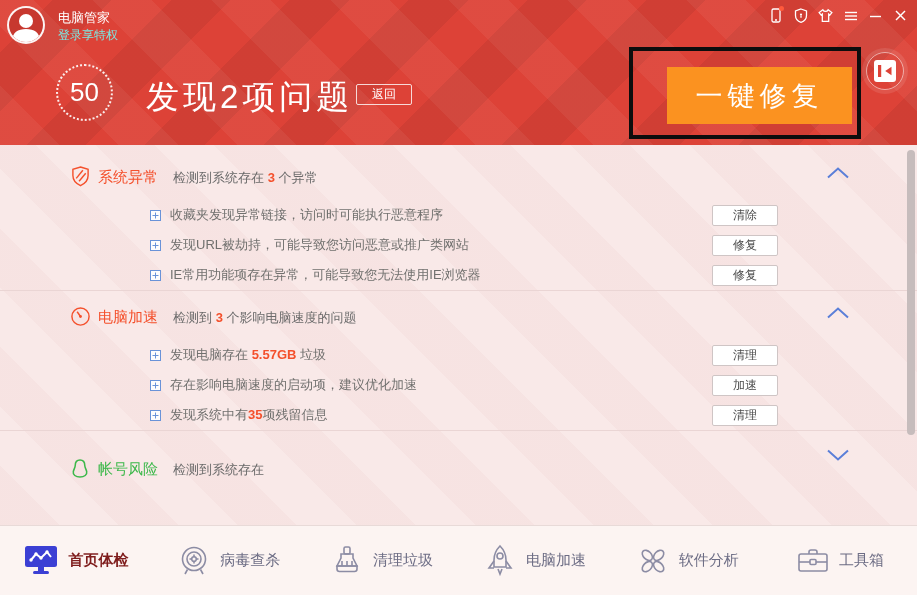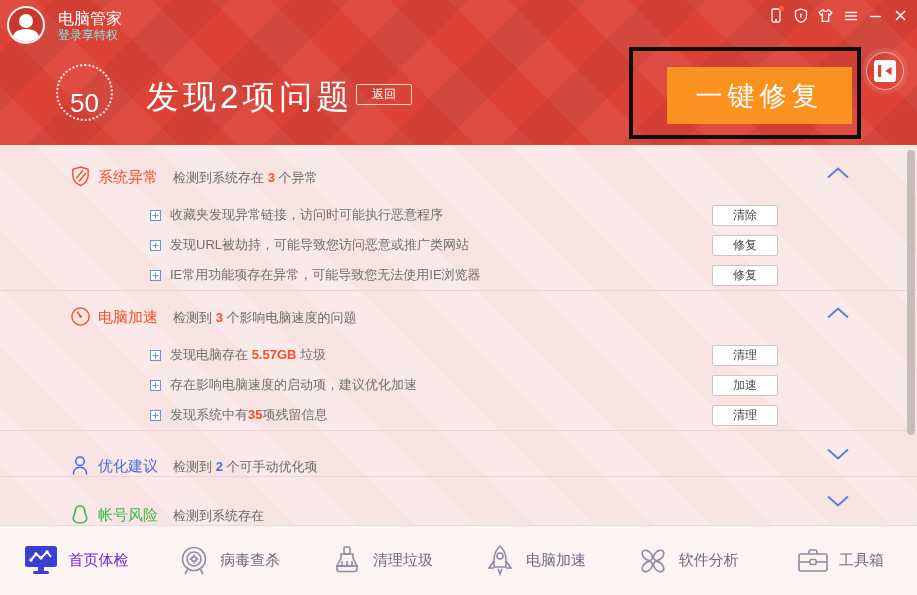--- a/index.html
+++ b/index.html
@@ -9,31 +9,31 @@
 
   
   .header { position:relative; width:100%; height:145px;
     background:
       repeating-linear-gradient(45deg, rgba(255,255,255,0.05) 0 42px, rgba(255,255,255,0) 42px 84px),
       repeating-linear-gradient(-45deg, rgba(0,0,0,0.06) 0 42px, rgba(0,0,0,0) 42px 84px),
       #dd4237; }
   .avatar { position:absolute; left:7px; top:6px; width:38px; height:38px;
     border-radius:50%; border:2px solid rgba(255,255,255,0.95); background:#c7382f;
     overflow:hidden; }
-  .app-title { position:absolute; left:58px; top:9px; font-size:16px; color:#fff; }
+  .app-title { position:absolute; left:58px; top:9px; font-size:13px; color:#fff; }
   .login-link { position:absolute; left:58px; top:27px; font-size:12px; color:#7de8e2; cursor:pointer; }
   .win-icons { position:absolute; right:8px; top:7px; display:flex; align-items:center; gap:8px; }
   .win-icons .wi { position:relative; width:17px; height:17px; display:flex;
     align-items:center; justify-content:center; cursor:pointer; }
   .badge-dot { position:absolute; right:0; top:-1px; width:5px; height:5px;
     border-radius:50%; background:#ff5a3c; }
 
   .score-circle { position:absolute; left:56px; top:64px; width:57px; height:57px;
     border:2px dotted rgba(255,255,255,0.9); border-radius:50%;
-    display:flex; align-items:flex-end; justify-content:center;
+    display:flex; align-items:center; justify-content:center;
     color:#fff; font-size:26px; }
   .headline { position:absolute; left:146px; top:75px; font-size:33px;
     letter-spacing:4px; color:#fff; font-weight:400;text-align:center; }
   .back-btn { position:absolute; left:356px; top:84px; width:56px; height:21px;
     border:1px solid rgba(255,255,255,0.8); border-radius:2px; background:transparent;
     color:#fff; font-size:12px; display:flex; align-items:center; justify-content:center;
     cursor:pointer; }
   .highlight-box { position:absolute; left:629px; top:47px; width:232px; height:92px;
     border:4px solid #0d0d0d; }
   .fix-btn { position:absolute; left:667px; top:67px; width:185px; height:57px;
@@ -78,21 +78,21 @@
     cursor:pointer; font-family:inherit; }
   .scrollbar { position:absolute; right:2px; top:5px; width:8px; height:285px;
     background:#c6bcbc; border-radius:4px; cursor:pointer; }
 
   
   .nav { position:absolute; left:0; bottom:0; width:100%; height:70px;
     background:#fcf4f2; border-top:1px solid #e8dad8; display:flex; }
   .nav-item { flex:1; display:flex; align-items:center; justify-content:center;
     gap:10px; cursor:pointer; }
   .nav-label { font-size:15px; color:#6d6d85; }
-  .nav-item.active .nav-label { color:#6d28d9; font-weight:normal; }
+  .nav-item.active .nav-label { color:#7f1d1d; font-weight:bold; }
 </style>
 </head>
 <body>
 
 <div class="window">
 
   <div class="header">
 
     <div class="avatar">
       <svg width="34" height="34" viewBox="0 0 34 34">
@@ -260,35 +260,20 @@
                 <line x1="2.5" y1="5.5" x2="8.5" y2="5.5" stroke="#6a93d8"></line>
                 <line x1="5.5" y1="2.5" x2="5.5" y2="8.5" stroke="#6a93d8"></line>
               </svg>
           </span>
           <span><span>发现系统中有</span><span class="hl">35</span><span>项残留信息</span></span>
           <button class="action-btn">清理</button>
         </div>
       </div>
     </div>
 
-    <div class="section sec3">
-      <div class="sec-head">
-        <span class="sec-icon">
-          <svg width="18" height="21" viewBox="0 0 18 22" fill="none" stroke="#4a6bd6" stroke-width="1.6">
-            <circle cx="9" cy="6.5" r="4.5"></circle>
-            <path d="M2 20.5 C2 15.5 5 12.8 9 12.8 C13 12.8 16 15.5 16 20.5"></path>
-          </svg>
-        </span>
-        <span class="sec-title t-blue">优化建议</span>
-        <span class="sec-sum"><span>检测到 </span><span class="cnt-blue">2</span><span> 个可手动优化项</span></span>
-        <svg class="chevron" viewBox="0 0 24 13" fill="none" stroke="#5b7fd8" stroke-width="2">
-          <polyline points="2,2 12,11 22,2"></polyline>
-        </svg>
-      </div>
-    </div>
 
     <div class="section sec4">
       <div class="sec-head">
         <span class="sec-icon">
           <svg width="20" height="21" viewBox="0 0 20 22" fill="none" stroke="#3cb84a" stroke-width="1.6">
             <path d="M10 2 C6.5 2 5 4.8 5 7.8 C5 9.8 3.6 11.8 3 14.2 C2.3 17.4 5.5 20 10 20 C14.5 20 17.7 17.4 17 14.2 C16.4 11.8 15 9.8 15 7.8 C15 4.8 13.5 2 10 2 Z"></path>
           </svg>
         </span>
         <span class="sec-title t-green">帐号风险</span>
         <span class="sec-sum">检测到系统存在</span>

